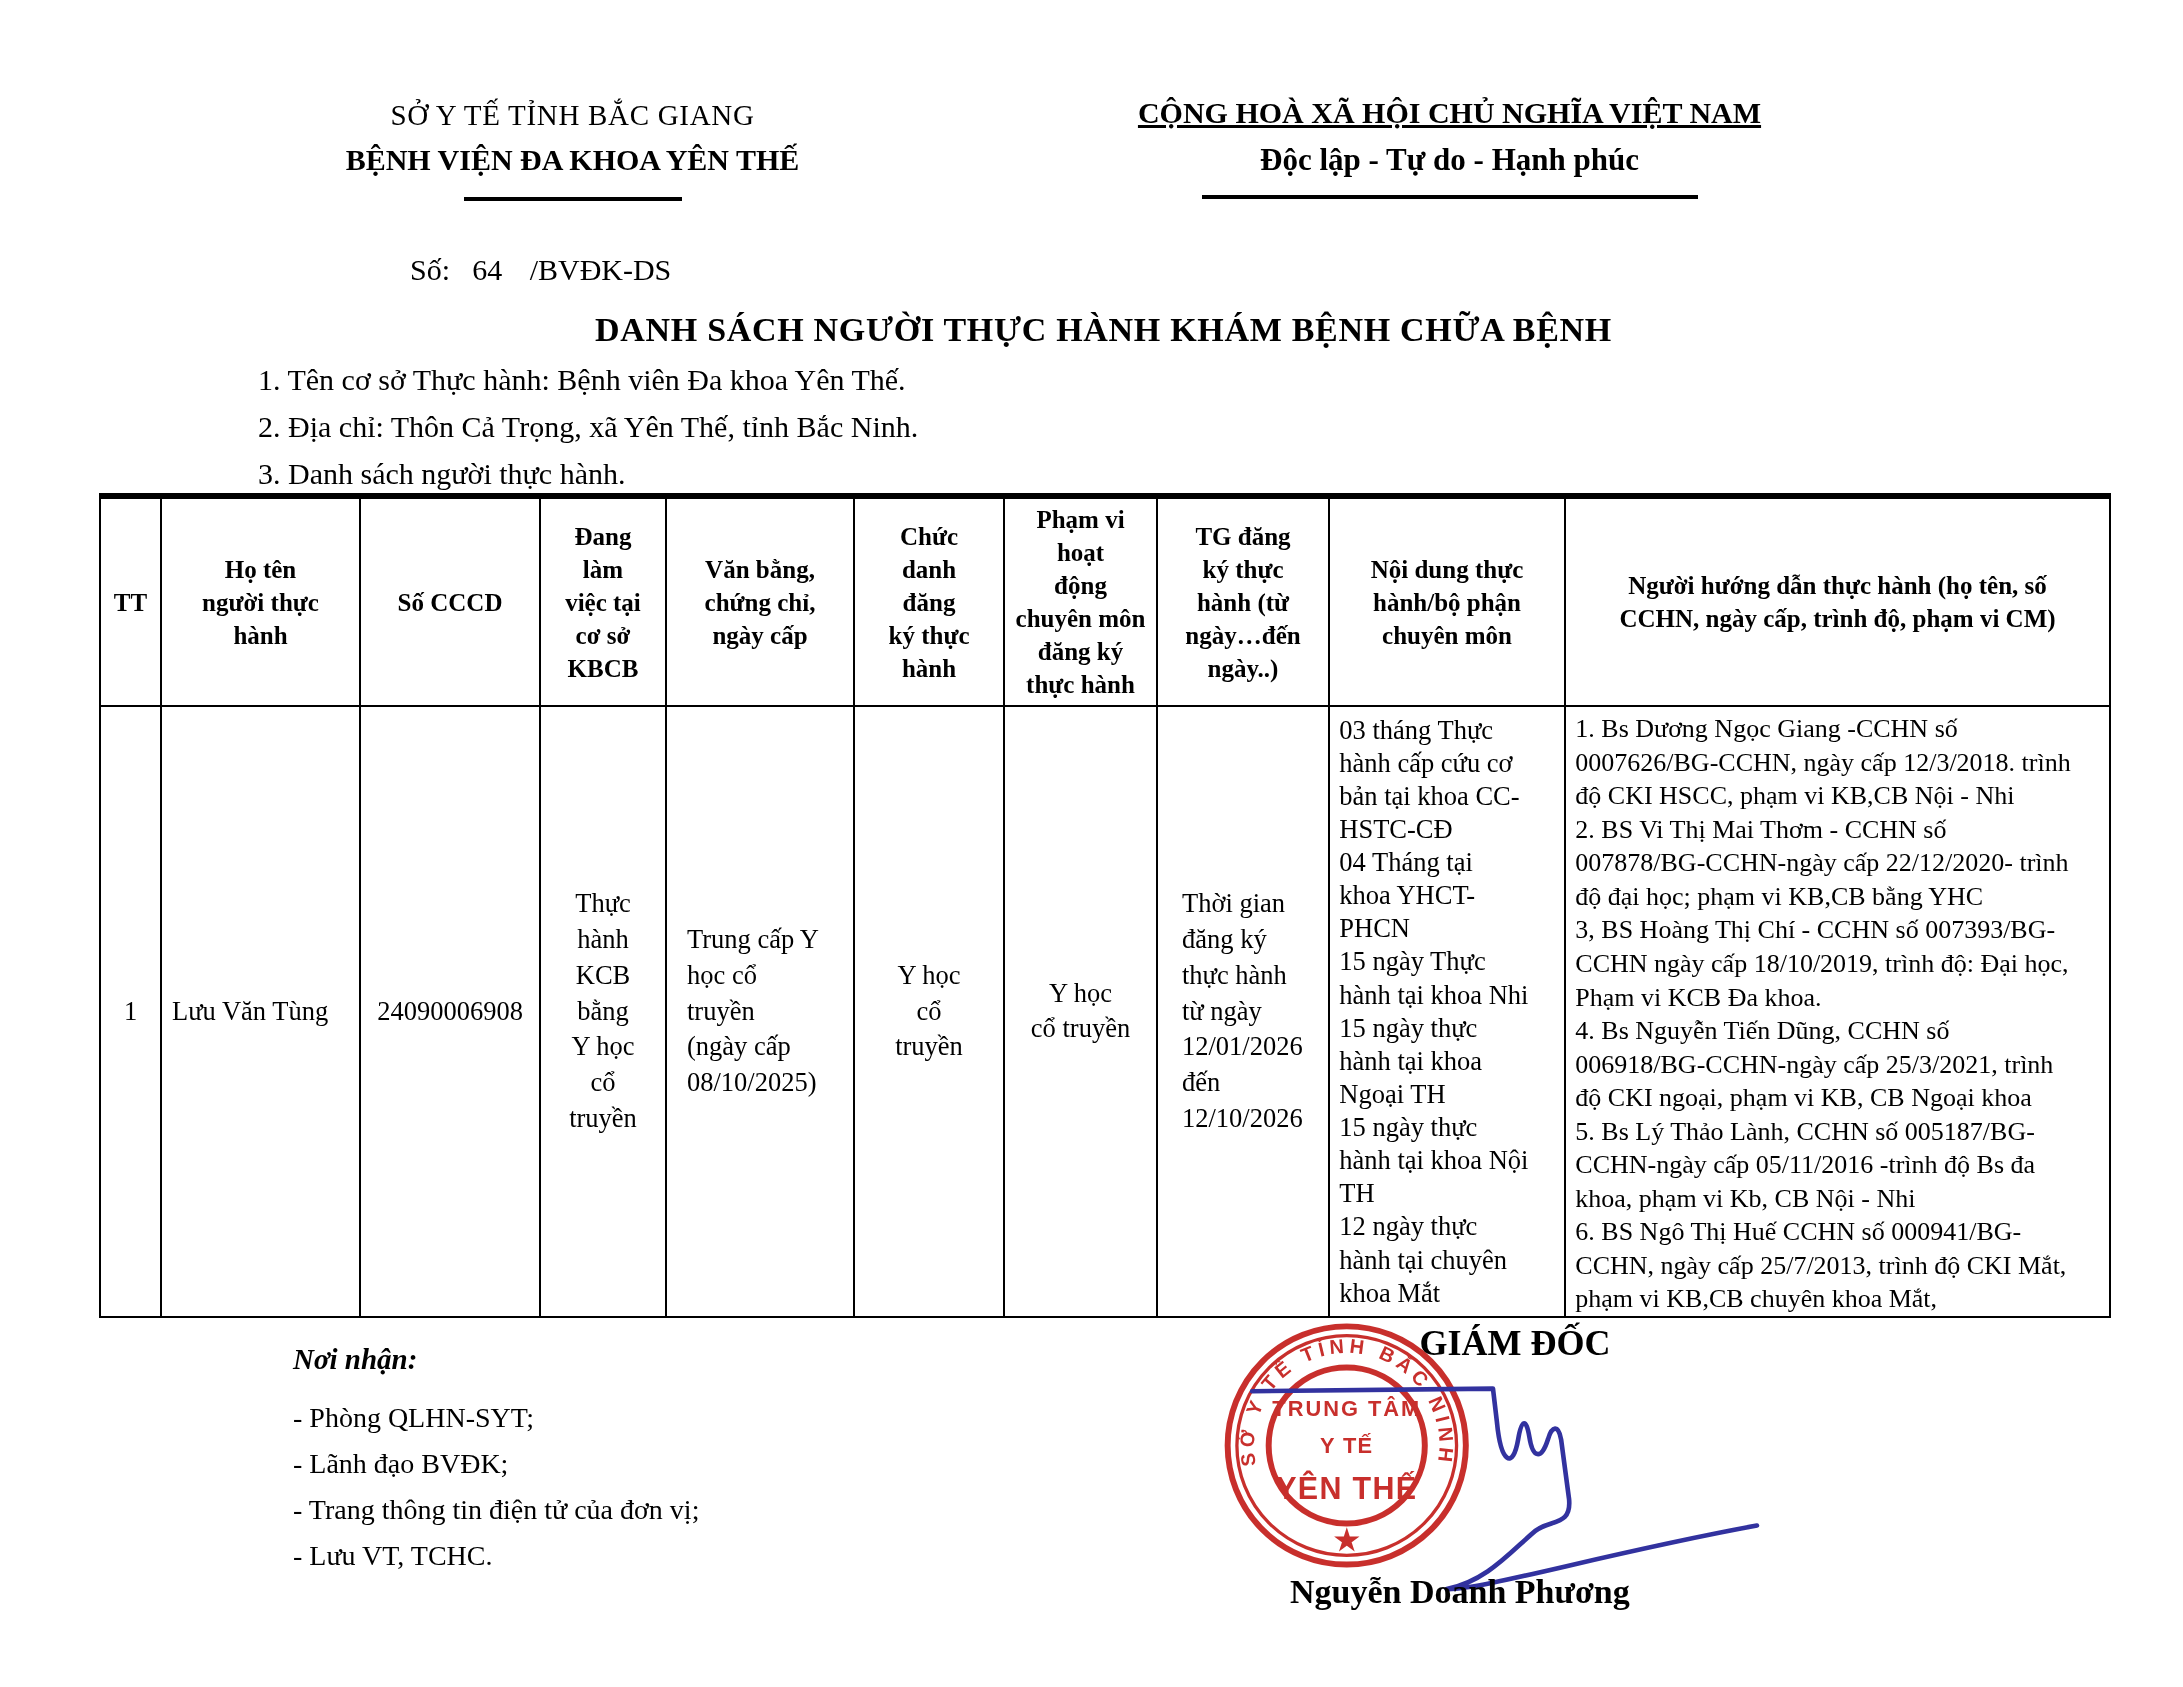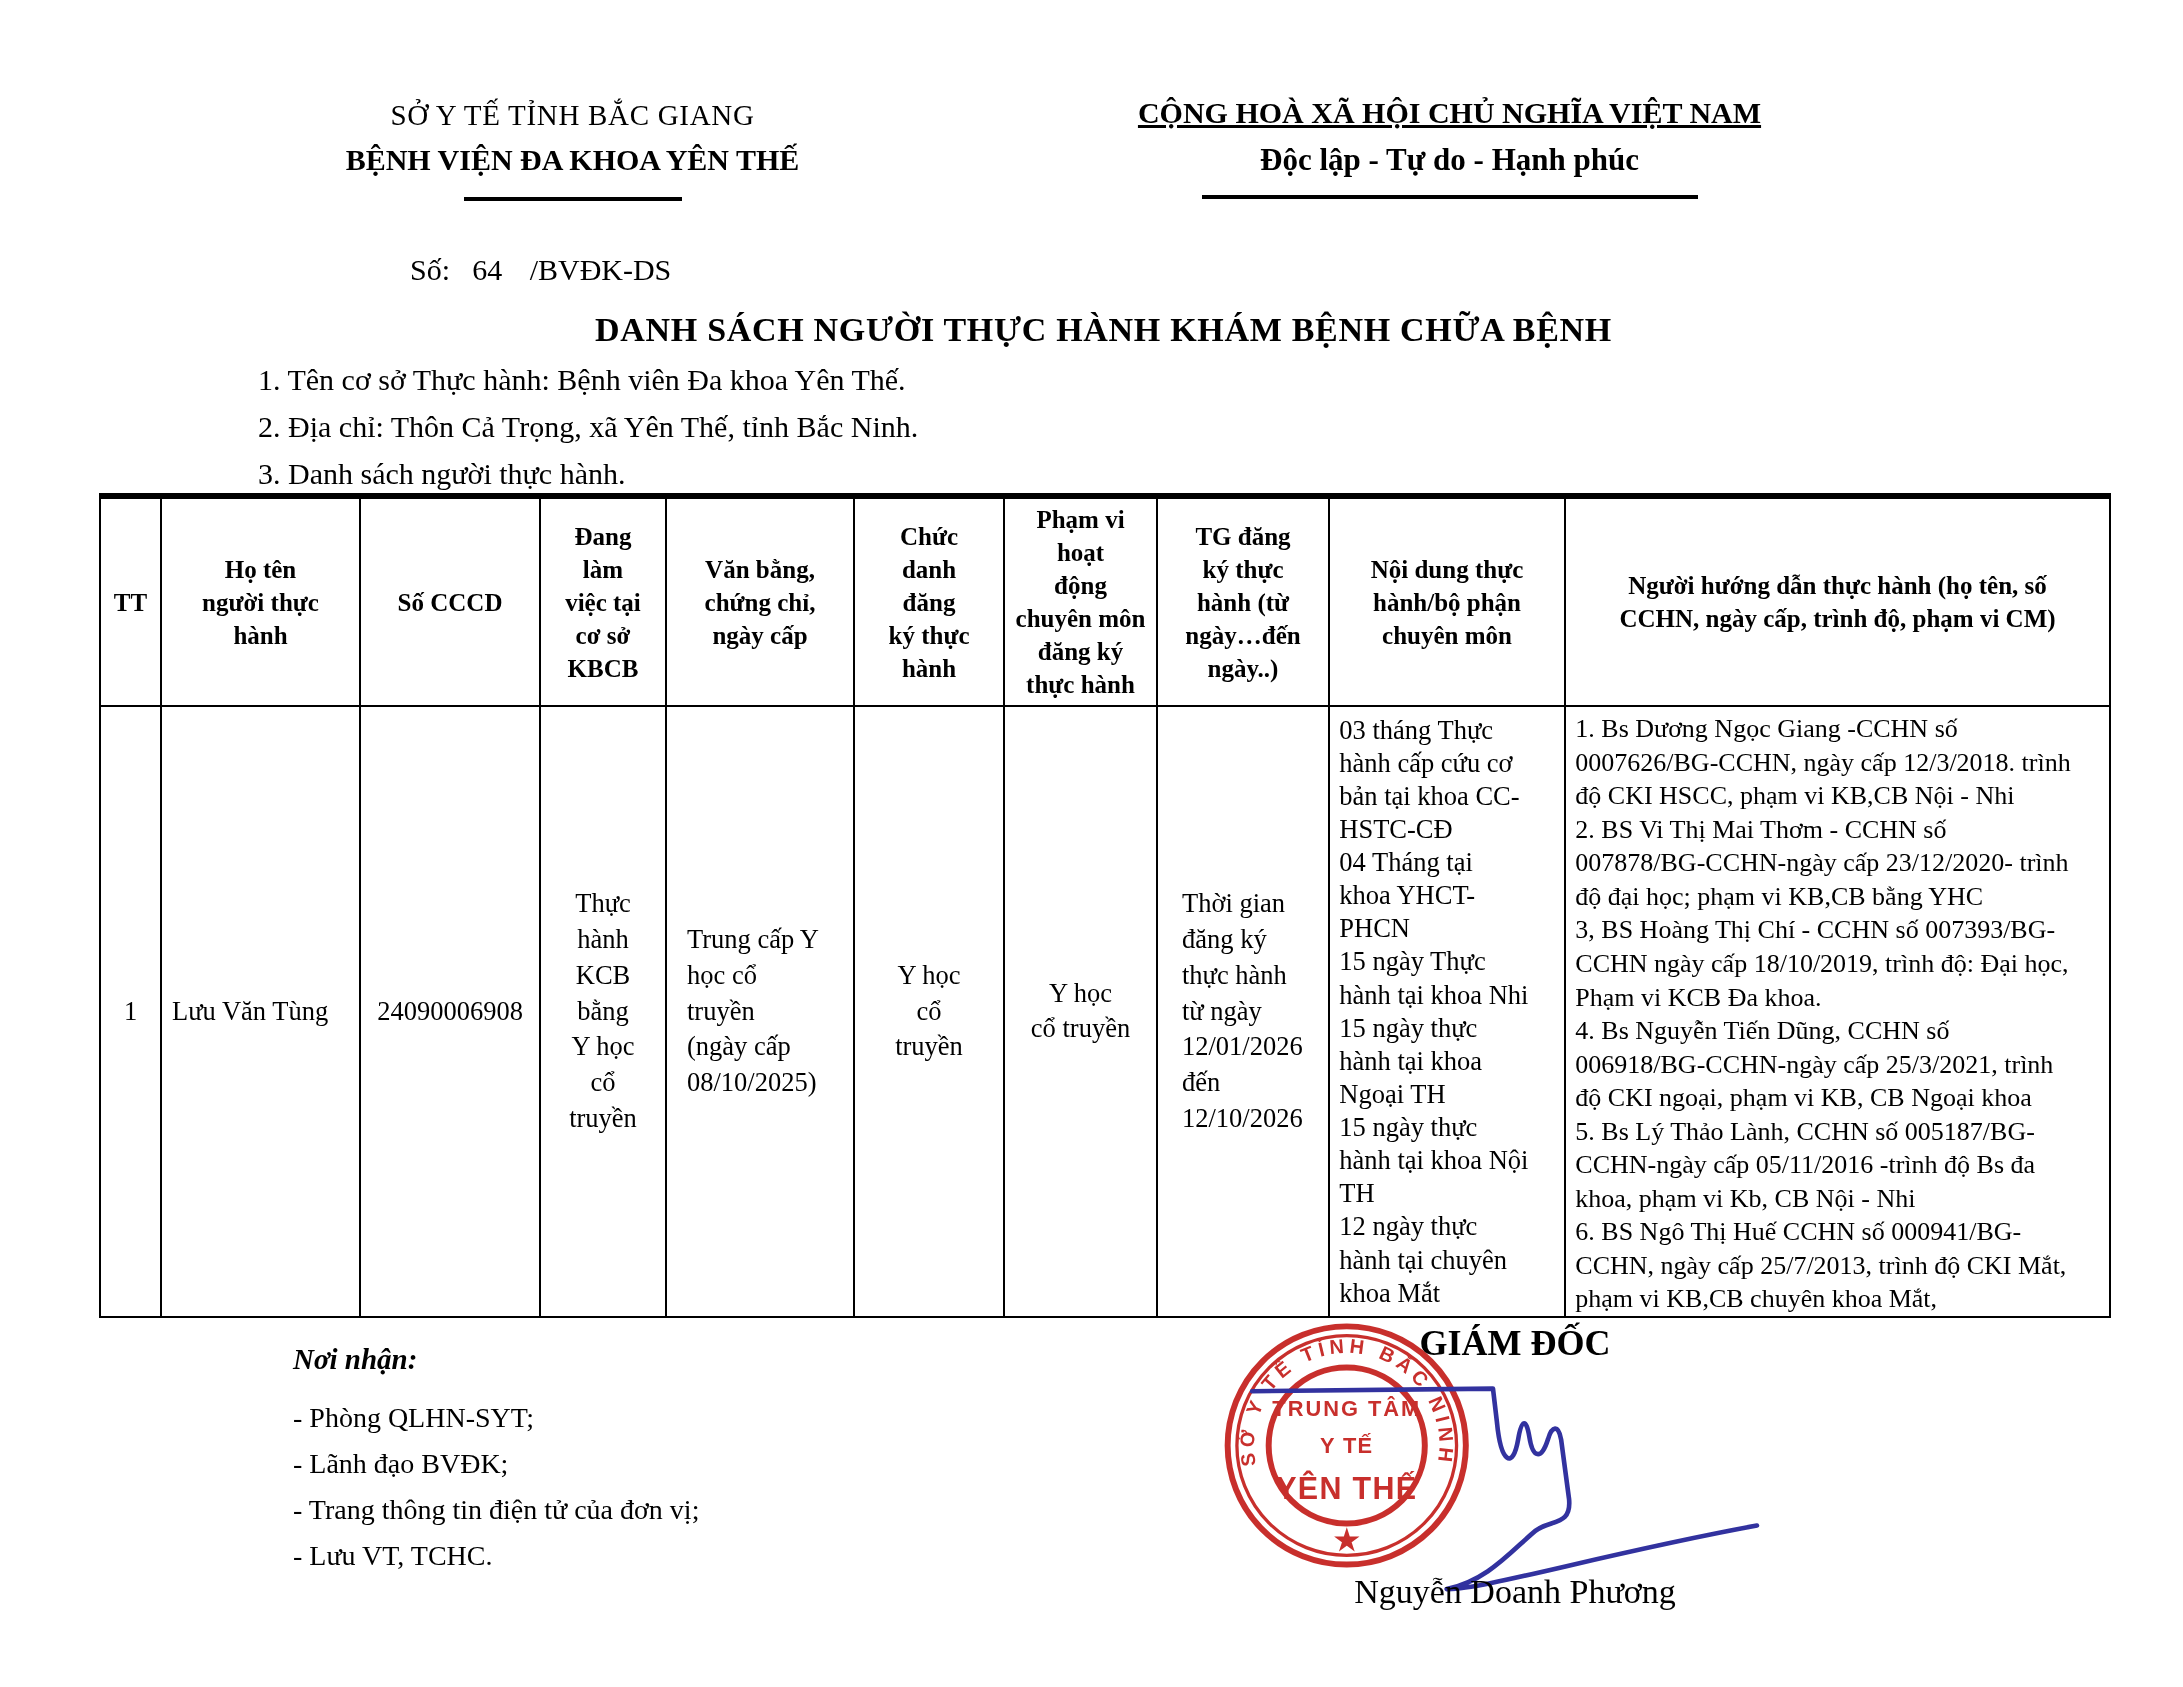--- a/index.html
+++ b/index.html
@@ -44,22 +44,22 @@
   td.c-noidung{vertical-align:top;padding:6.6px 6.6px 0 9.3px;font-size:26.5px;}
   td.c-noidung div{white-space:pre-line;line-height:1.25;}
   td.c-huongdan{vertical-align:top;padding:5.3px 6.6px 0 9.3px;font-size:26px;}
   td.c-huongdan div{white-space:pre-line;line-height:1.29;}
   
   .noinhan{left:265px;top:1343px;width:860px;margin-left:28px;}
   .noinhan-label{font-size:29px;font-weight:bold;font-style:italic;margin-bottom:18.5px;}
   .noinhan-items div{font-size:28px;line-height:46px;}
   .giamdoc{left:1356px;top:1322px;width:318px;text-align:center;
            font-size:36px;font-weight:bold;z-index:3;}
-  .signer{left:1290px;top:1573px;width:450px;text-align:center;
-          font-size:34px;font-weight:normal;z-index:3;}
+  .signer{left:1290px;top:1573px;width:450px;text-align:left;
+          font-size:34px;font-weight:bold;z-index:3;}
   .seal-svg{left:1158px;top:1290px;z-index:2;pointer-events:none;}
   .stamp-text{font-family:"Liberation Sans",sans-serif;font-weight:bold;}
 </style>
 </head>
 <body>
 
 <div class="page">
 
   <div class="abs org-block">
     <div class="org-line1">SỞ Y TẾ TỈNH BẮC GIANG</div>
@@ -187,21 +187,21 @@
             <div>12 ngày thực
 hành tại  chuyên
 khoa Mắt</div>
           </td>
       <td class="c-huongdan">
 
       <div>1. Bs Dương Ngọc Giang -CCHN số
 0007626/BG-CCHN, ngày cấp 12/3/2018. trình
 độ CKI HSCC, phạm vi KB,CB Nội - Nhi</div>
             <div>2. BS Vi Thị Mai Thơm - CCHN số
-007878/BG-CCHN-ngày cấp 23/12/2020- trình
+007878/BG-CCHN-ngày cấp 22/12/2020- trình
 độ đại học; phạm vi KB,CB bằng YHC</div>
             <div>3, BS  Hoàng Thị Chí - CCHN số 007393/BG-
 CCHN ngày cấp 18/10/2019, trình độ: Đại học,
 Phạm vi KCB Đa khoa.</div>
             <div>4. Bs Nguyễn Tiến Dũng, CCHN số
 006918/BG-CCHN-ngày cấp 25/3/2021, trình
 độ CKI ngoại, phạm vi KB, CB Ngoại  khoa</div>
             <div>5. Bs Lý Thảo Lành, CCHN số 005187/BG-
 CCHN-ngày cấp 05/11/2016 -trình độ Bs đa
 khoa, phạm vi Kb, CB Nội - Nhi</div>

